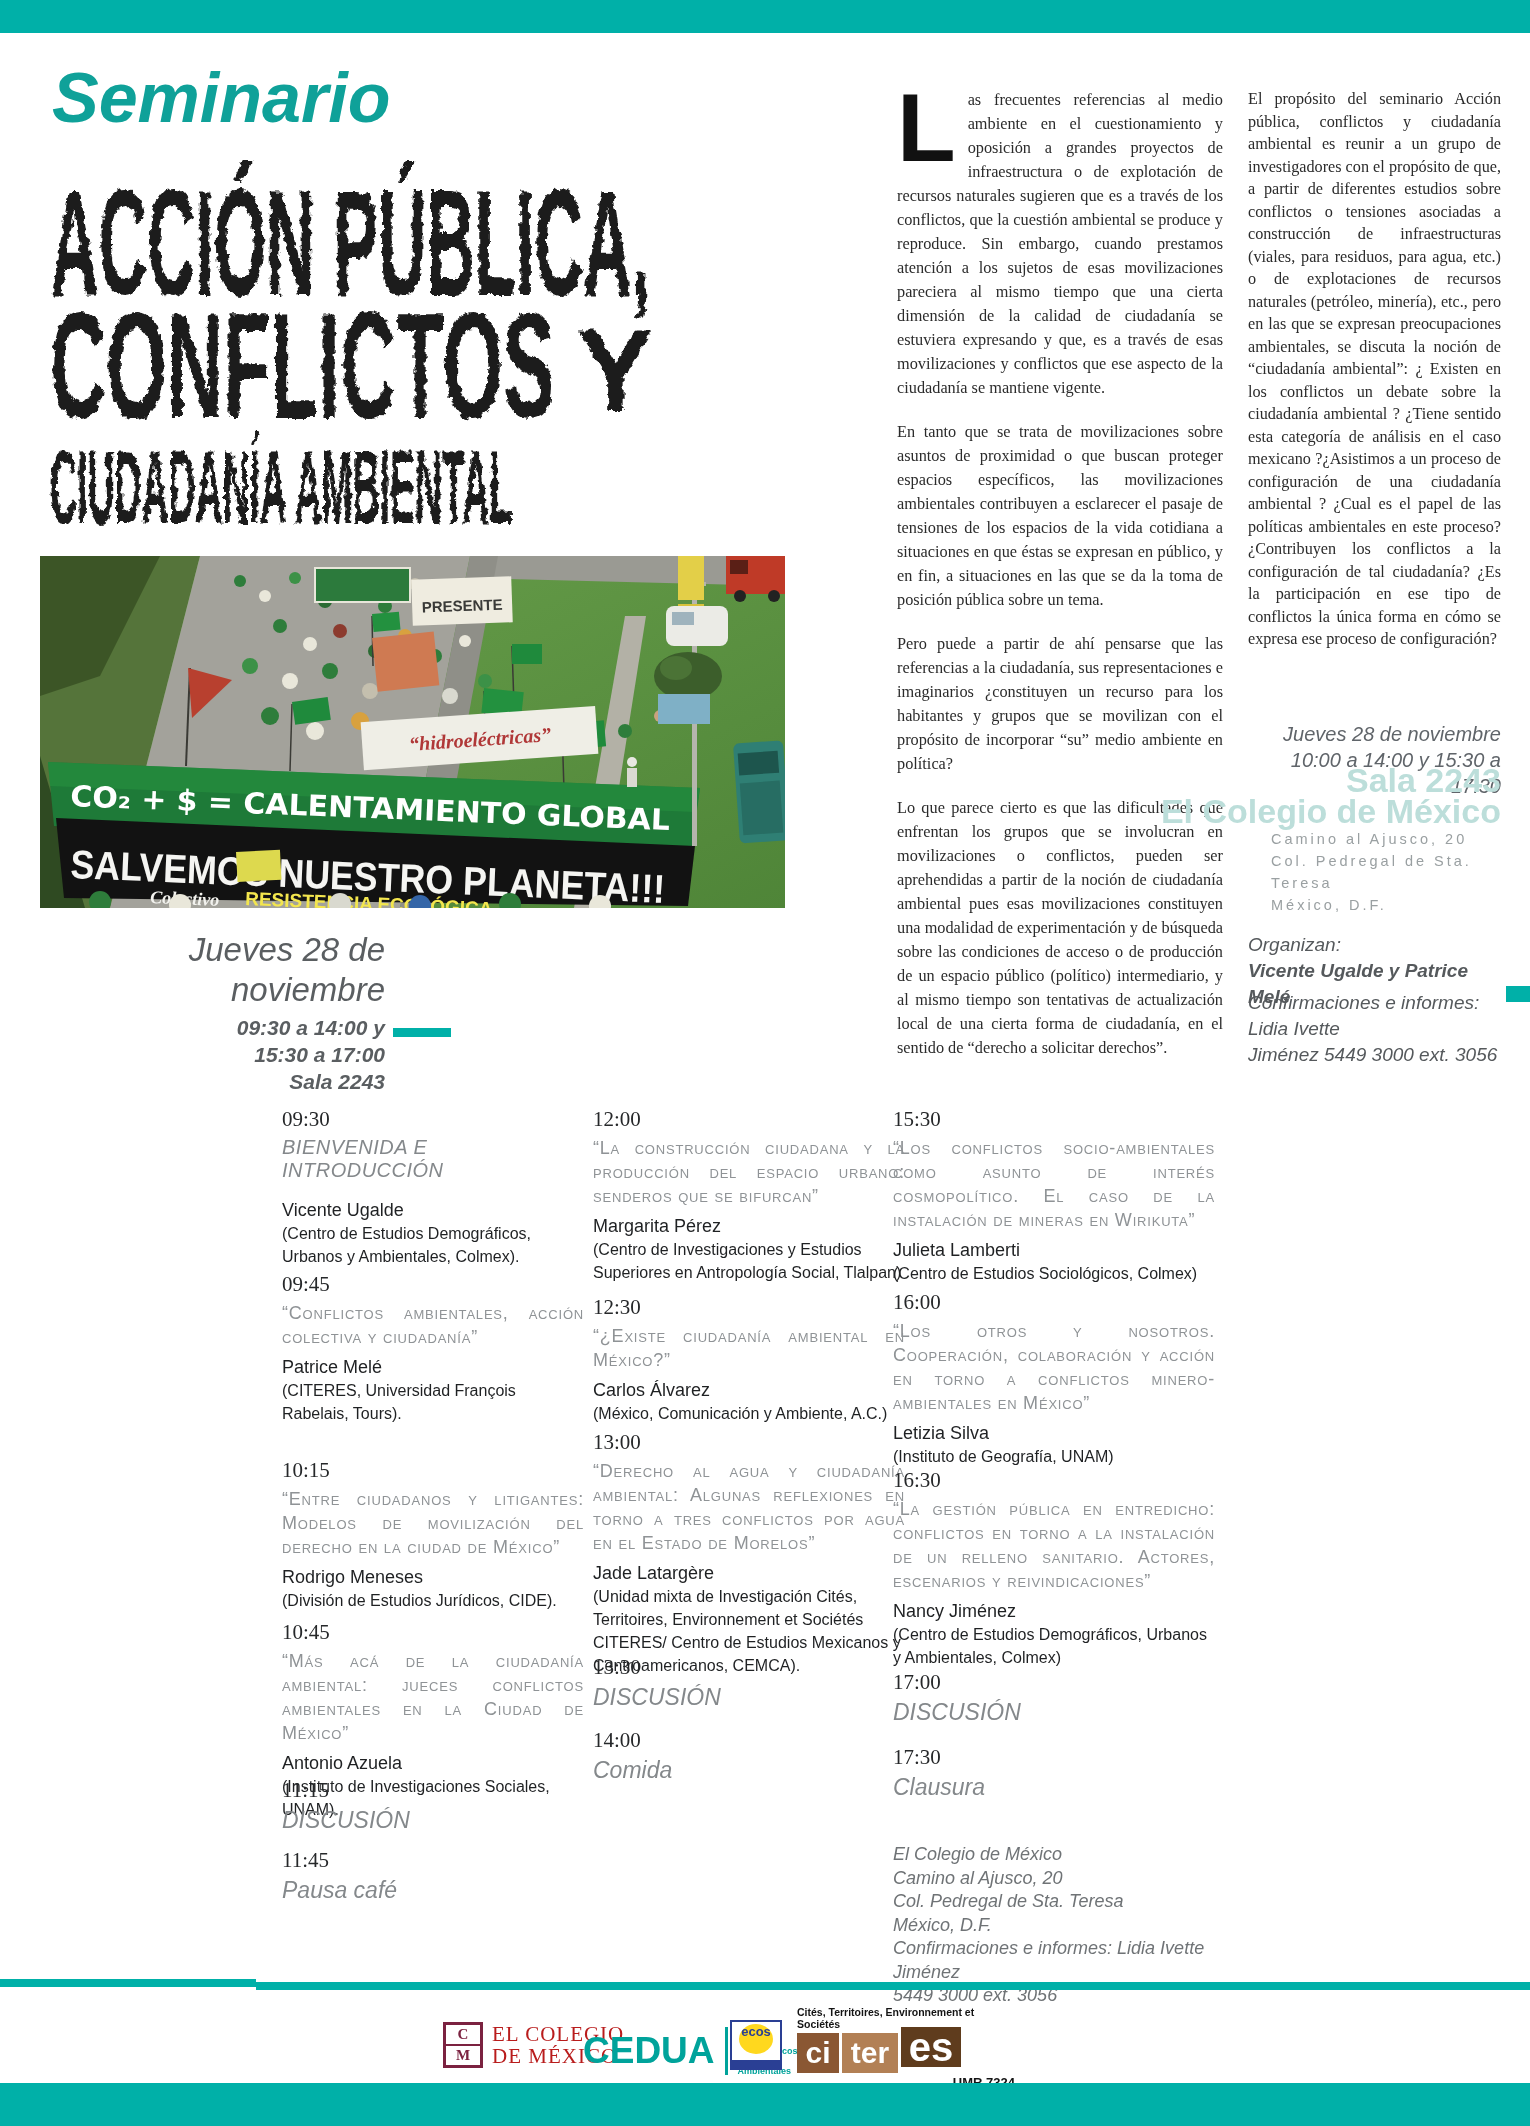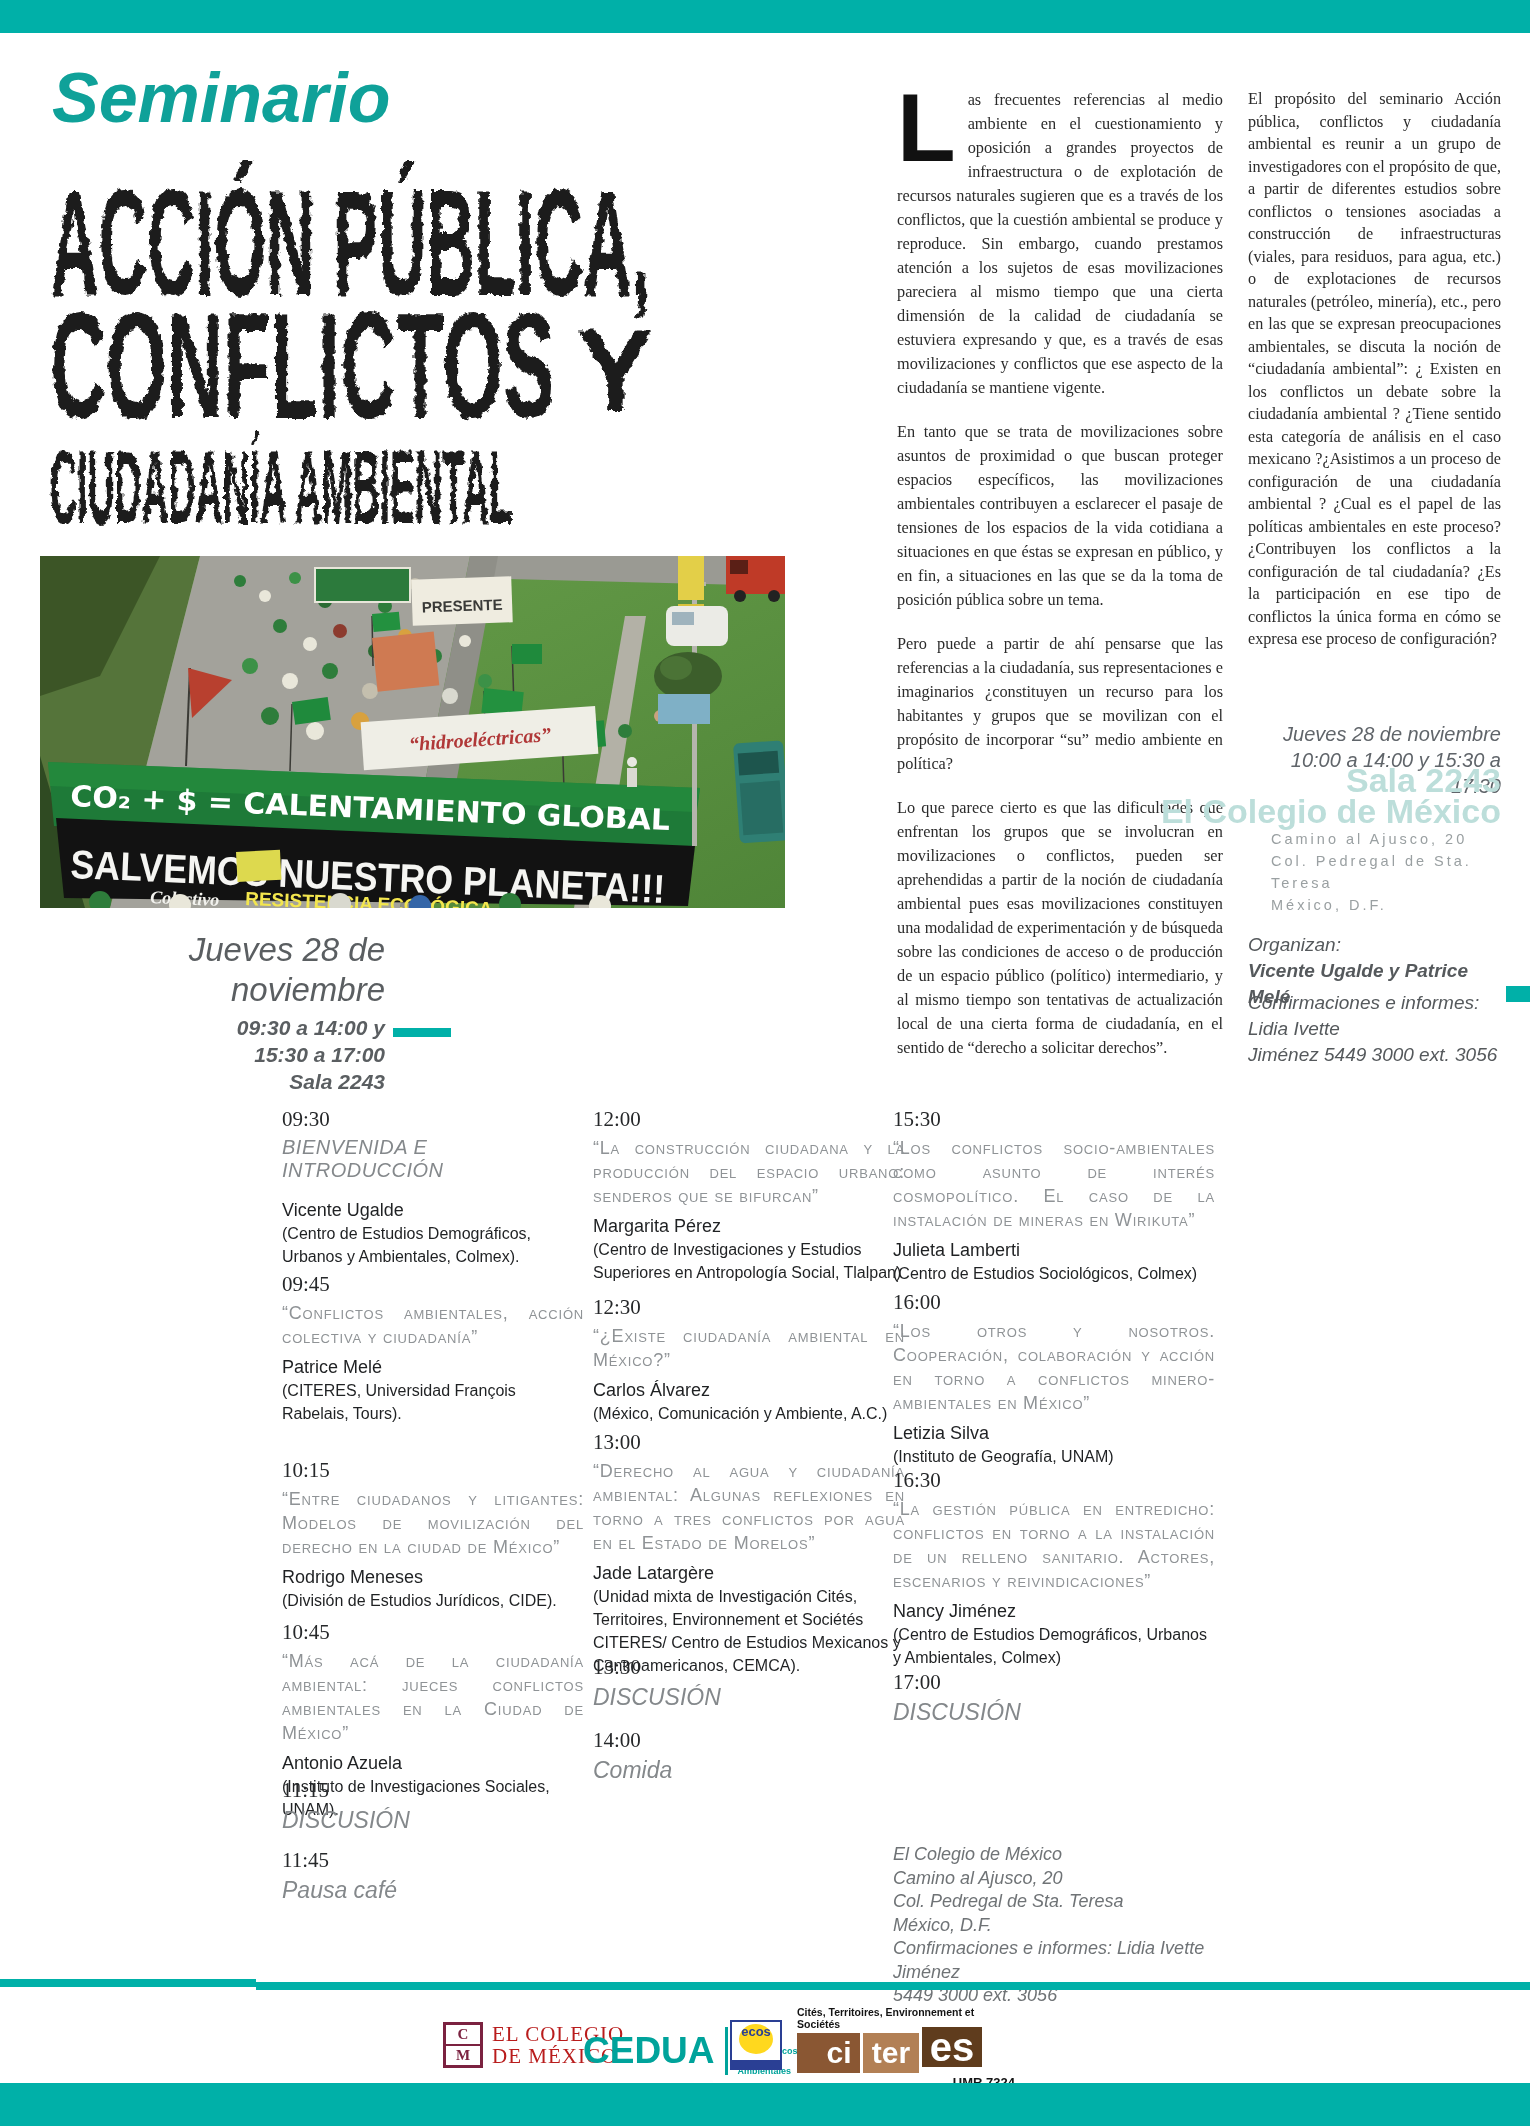--- a/index.html
+++ b/index.html
@@ -76,21 +76,21 @@
   .logo-ecos{position:absolute;left:730px;top:2020px;width:48px;height:46px;
              border:2px solid #2a3f94;background:#fff;display:flex;flex-direction:column;}
   .ecos-circle{margin:2px auto 0;width:34px;height:30px;border-radius:50%;background:#ffd81e;
                display:flex;align-items:flex-start;justify-content:center;
                font-weight:700;font-size:13px;color:#2a3f94;}
   .ecos-strip{margin-top:auto;height:8px;background:#2a3f94;}
   .logo-citeres{position:absolute;left:797px;top:2006px;width:218px;}
   .citeres-tagline{font-size:10.5px;font-weight:700;color:#141414;margin-bottom:3px;}
   .citeres-squares{display:flex;gap:3px;align-items:flex-start;}
   .sq{display:flex;align-items:center;justify-content:center;color:#fff;font-weight:700;}
-  .sq-ci{width:42px;height:40px;background:#8a5733;font-size:30px;padding-left:21px;}
+  .sq-ci{width:42px;height:40px;background:#8a5733;font-size:30px;}
   .sq-ter{width:56px;height:40px;background:#b28055;font-size:30px;}
   .sq-es{width:60px;height:40px;background:#5f3c1d;font-size:40px;margin-top:-6px;}
   .citeres-umr{text-align:right;font-size:13px;font-weight:700;color:#141414;margin-top:2px;}
 </style>
 </head>
 <body>
 
 <div class="poster">
 
   <div class="band band-top"></div>
@@ -365,20 +365,24 @@
   <div class="pitem colC" style="top:1468px">
     <div class="ptime">16:30</div>
     <div class="ptitle">“La gestión pública en entredicho: conflictos en torno a la instalación de un relleno sanitario. Actores, escenarios y reivindicaciones”</div>
     <div class="pspeaker">Nancy Jiménez</div>
     <div class="paffil">(Centro de Estudios Demográficos, Urbanos y Ambientales, Colmex)</div>
   </div>
   <div class="pitem colC" style="top:1670px">
     <div class="ptime">17:00</div>
     <div class="pbreak">DISCUSIÓN</div>
   </div>
+  <div class="pitem colC" style="top:1745px">
+    <div class="ptime">17:30</div>
+    <div class="pbreak">Clausura</div>
+  </div>
 
   <div class="contact-block">
     <div>El Colegio de México</div>
     <div>Camino al Ajusco, 20</div>
     <div>Col. Pedregal de Sta. Teresa</div>
     <div>México, D.F.</div>
     <div>Confirmaciones e informes: Lidia Ivette Jiménez</div>
     <div>5449 3000 ext. 3056</div>
   </div>
 

